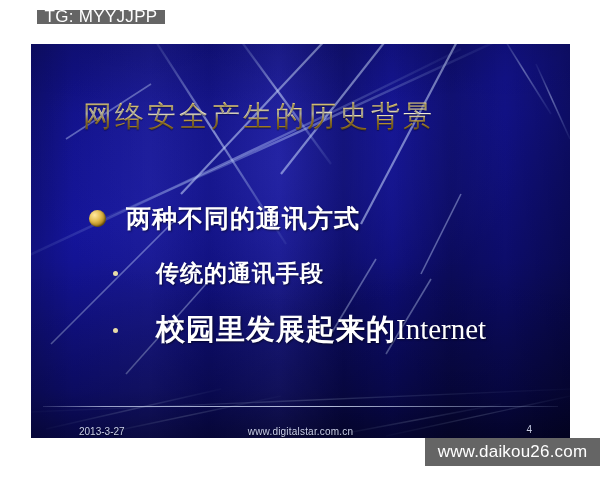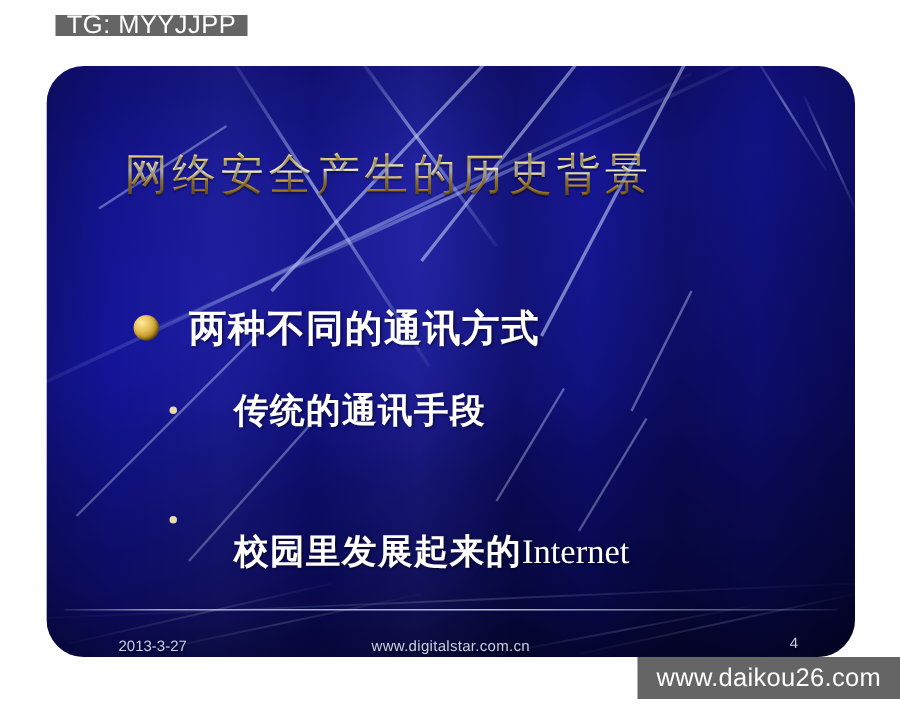--- a/index.html
+++ b/index.html
@@ -26,21 +26,20 @@
   #slide {
     position: absolute;
     left: 31px;
     top: 44px;
     width: 539px;
     height: 394px;
     overflow: hidden;
     background:
       radial-gradient(ellipse 70% 60% at 45% 30%, #1b1ba0 0%, rgba(27,27,160,0) 65%),
       linear-gradient(160deg, #10107e 0%, #141499 35%, #0d0d72 70%, #07074d 100%);
-    border-radius: 25px;
   }
 
   
   #slide .bands {
     position: absolute;
     inset: 0;
     background:
       linear-gradient(90deg,
         rgba(0,0,0,0.18) 0%,
         rgba(0,0,0,0.00) 8%,
@@ -133,21 +132,21 @@
 
   .bullet-text {
     color: #ffffff;
     font-family: "DejaVu Sans", "Liberation Sans", sans-serif;
     font-weight: bold;
     letter-spacing: 1px;
     text-shadow: 1px 1px 2px rgba(0,0,0,0.55);
   }
   #bullet-1 .bullet-text { font-size: 25px; }
   #bullet-2 .bullet-text { font-size: 23px; }
-  #bullet-3 .bullet-text { font-size: 23px; margin-top: 42px; }
+  #bullet-3 .bullet-text { font-size: 29px; }
 
   .bullet-text .latin {
     font-family: "Liberation Serif", "DejaVu Serif", serif;
     font-weight: 400;
     letter-spacing: 0px;
   }
 
   
   #footer-rule {
     position: absolute;

